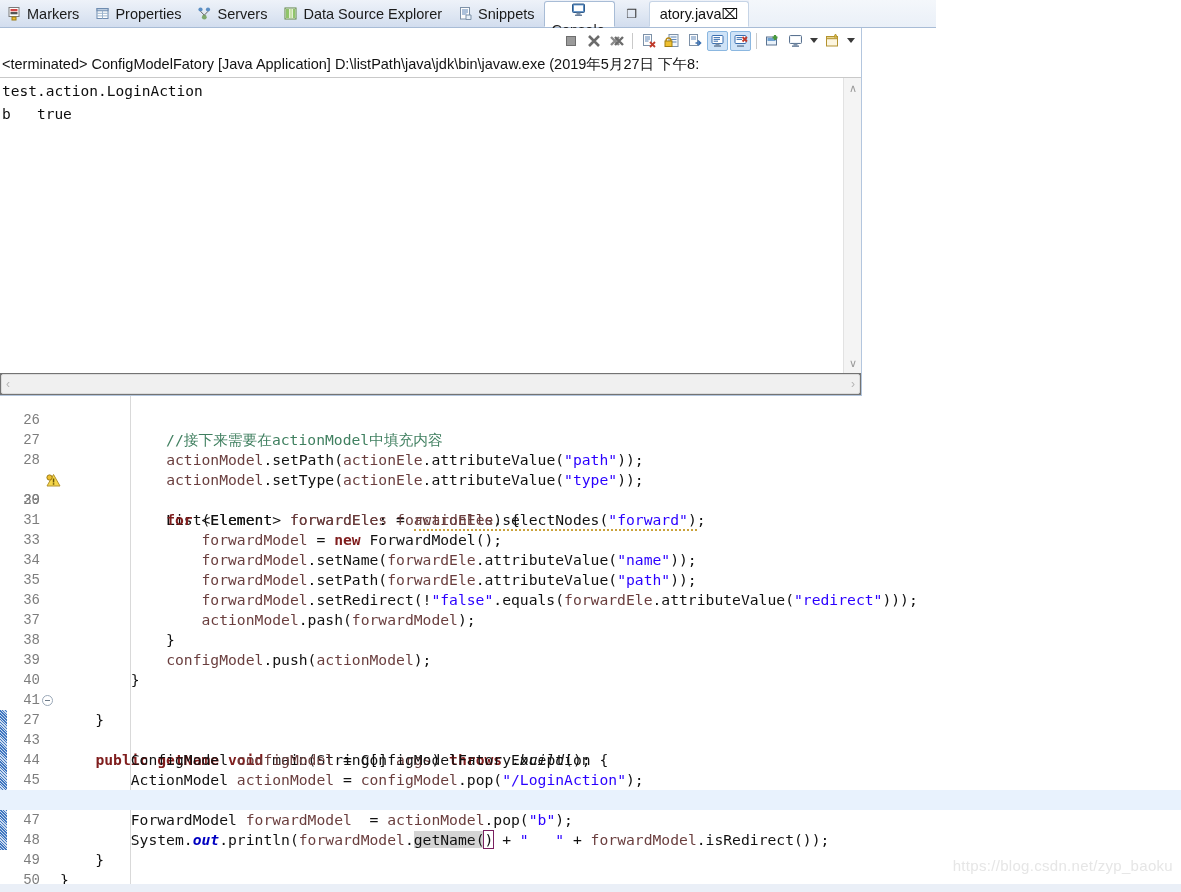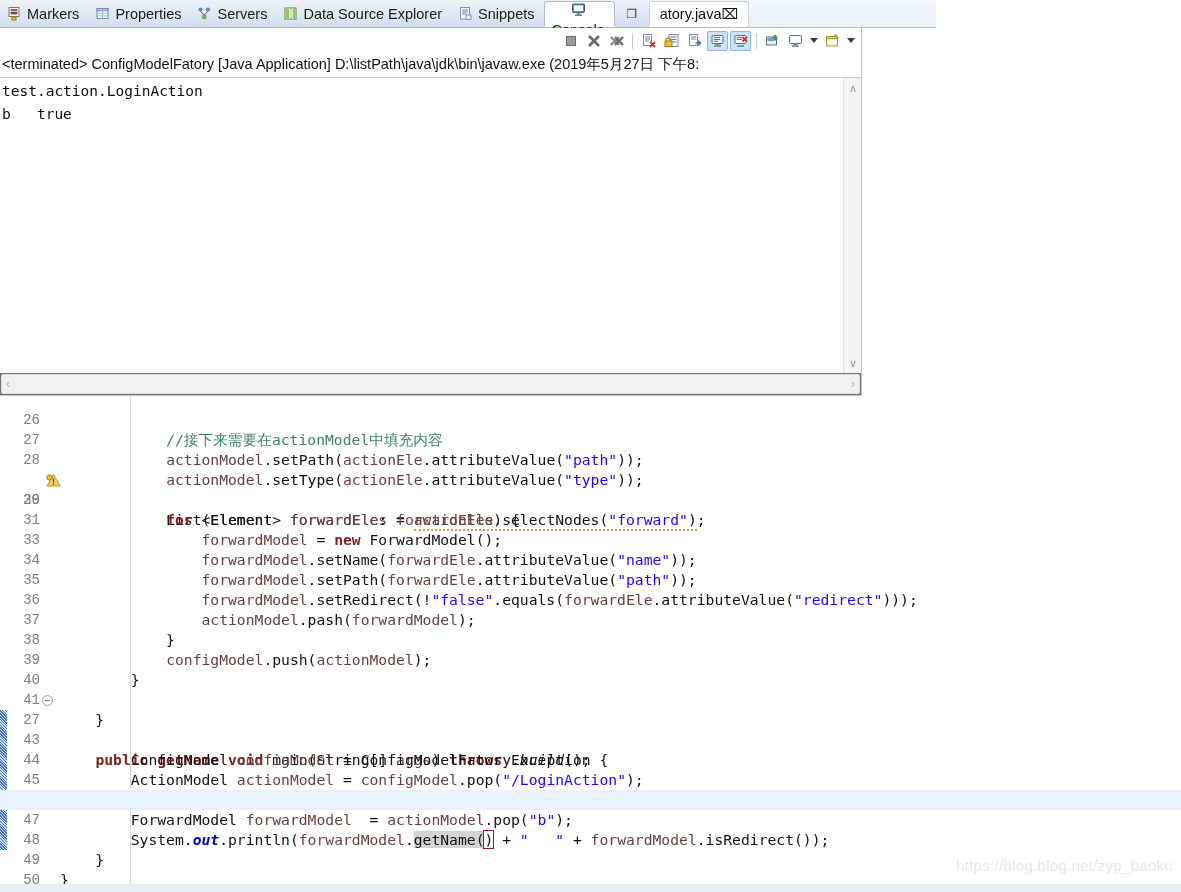--- a/index.html
+++ b/index.html
@@ -637,17 +637,17 @@
         <span class="code">}</span>
       </div>
 
       <div class="row">
         <span class="lnum">50</span>
         <span class="code"></span>
       </div>
 
     </div>
 
-    <div class="watermark">https://blog.blog.net/zyp_baoku</div>
+    <div class="watermark">https://blog.csdn.net/zyp_baoku</div>
   </div>
 
   <div class="bottom-strip"></div>
 </div>
 
 </body></html>

